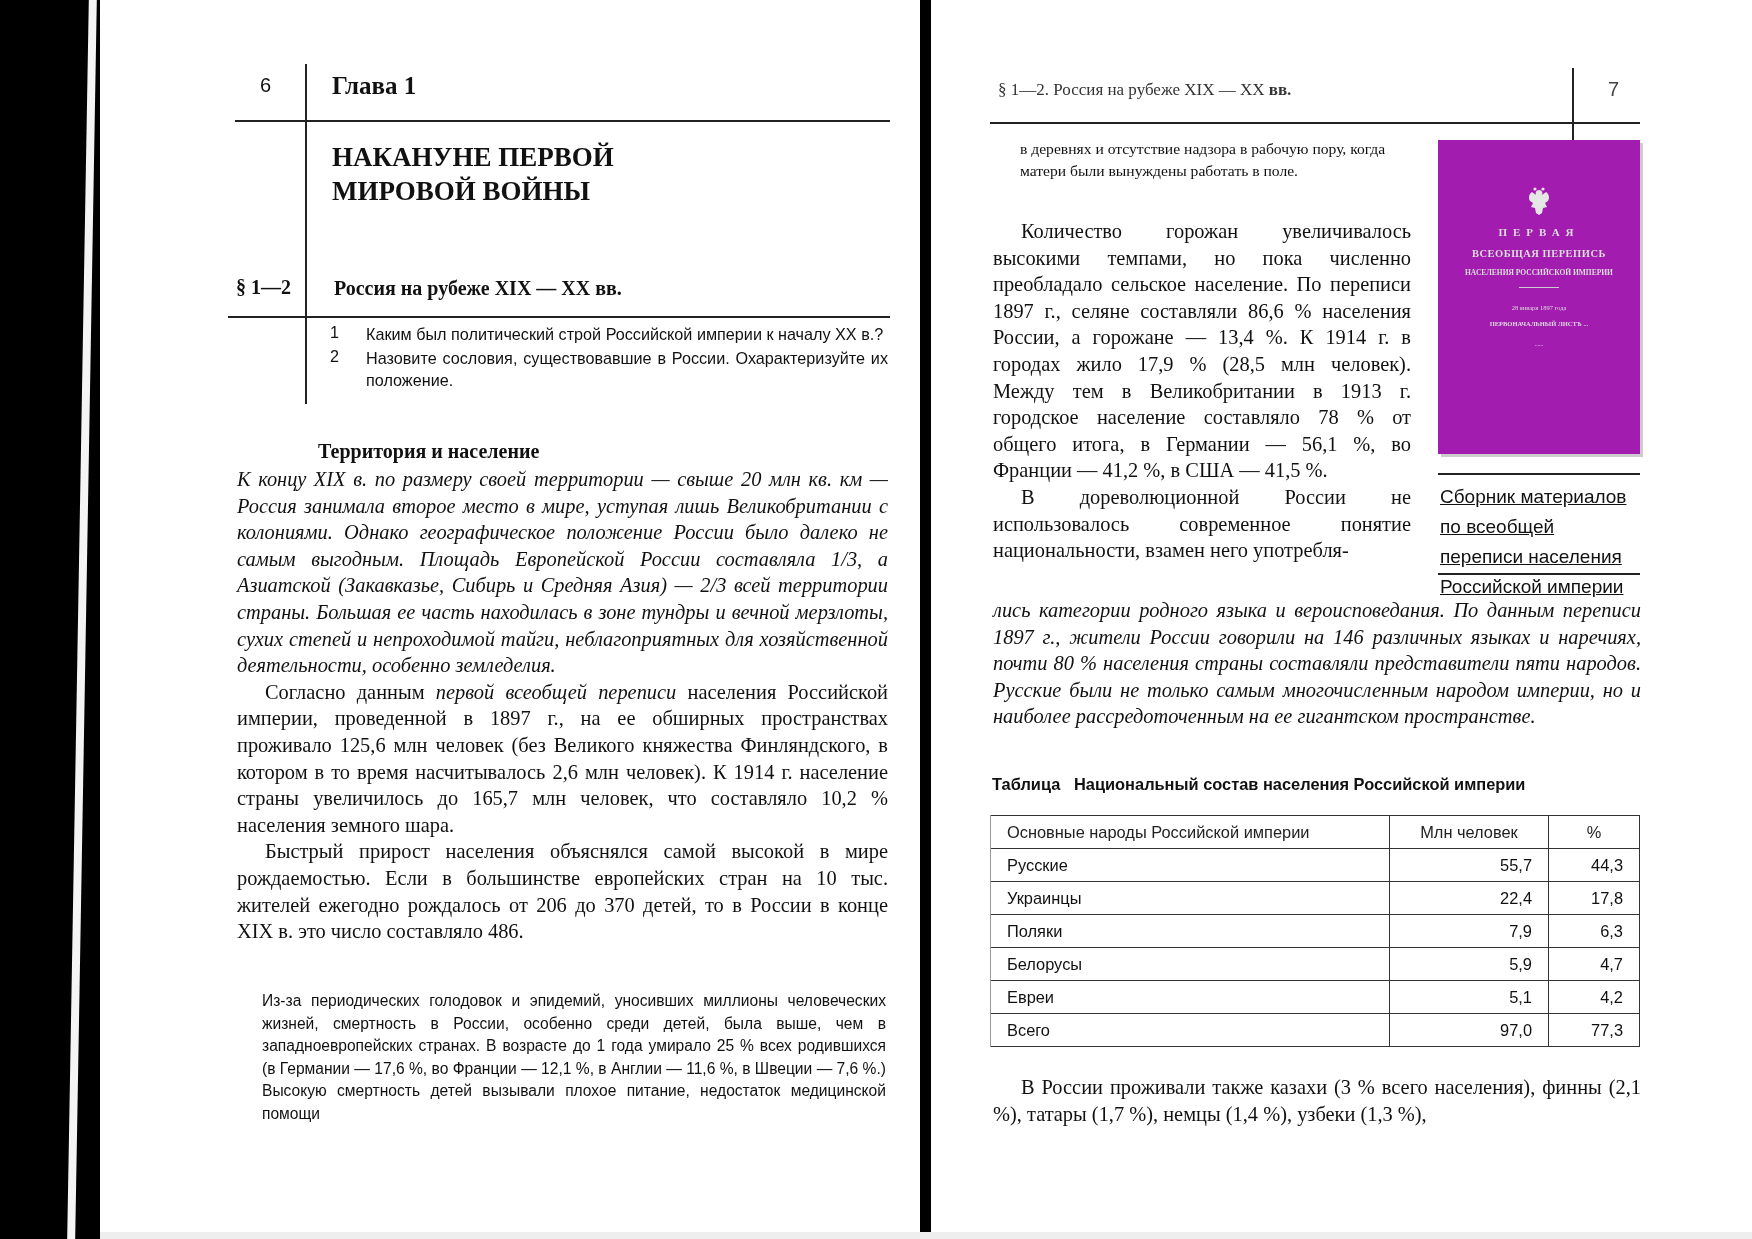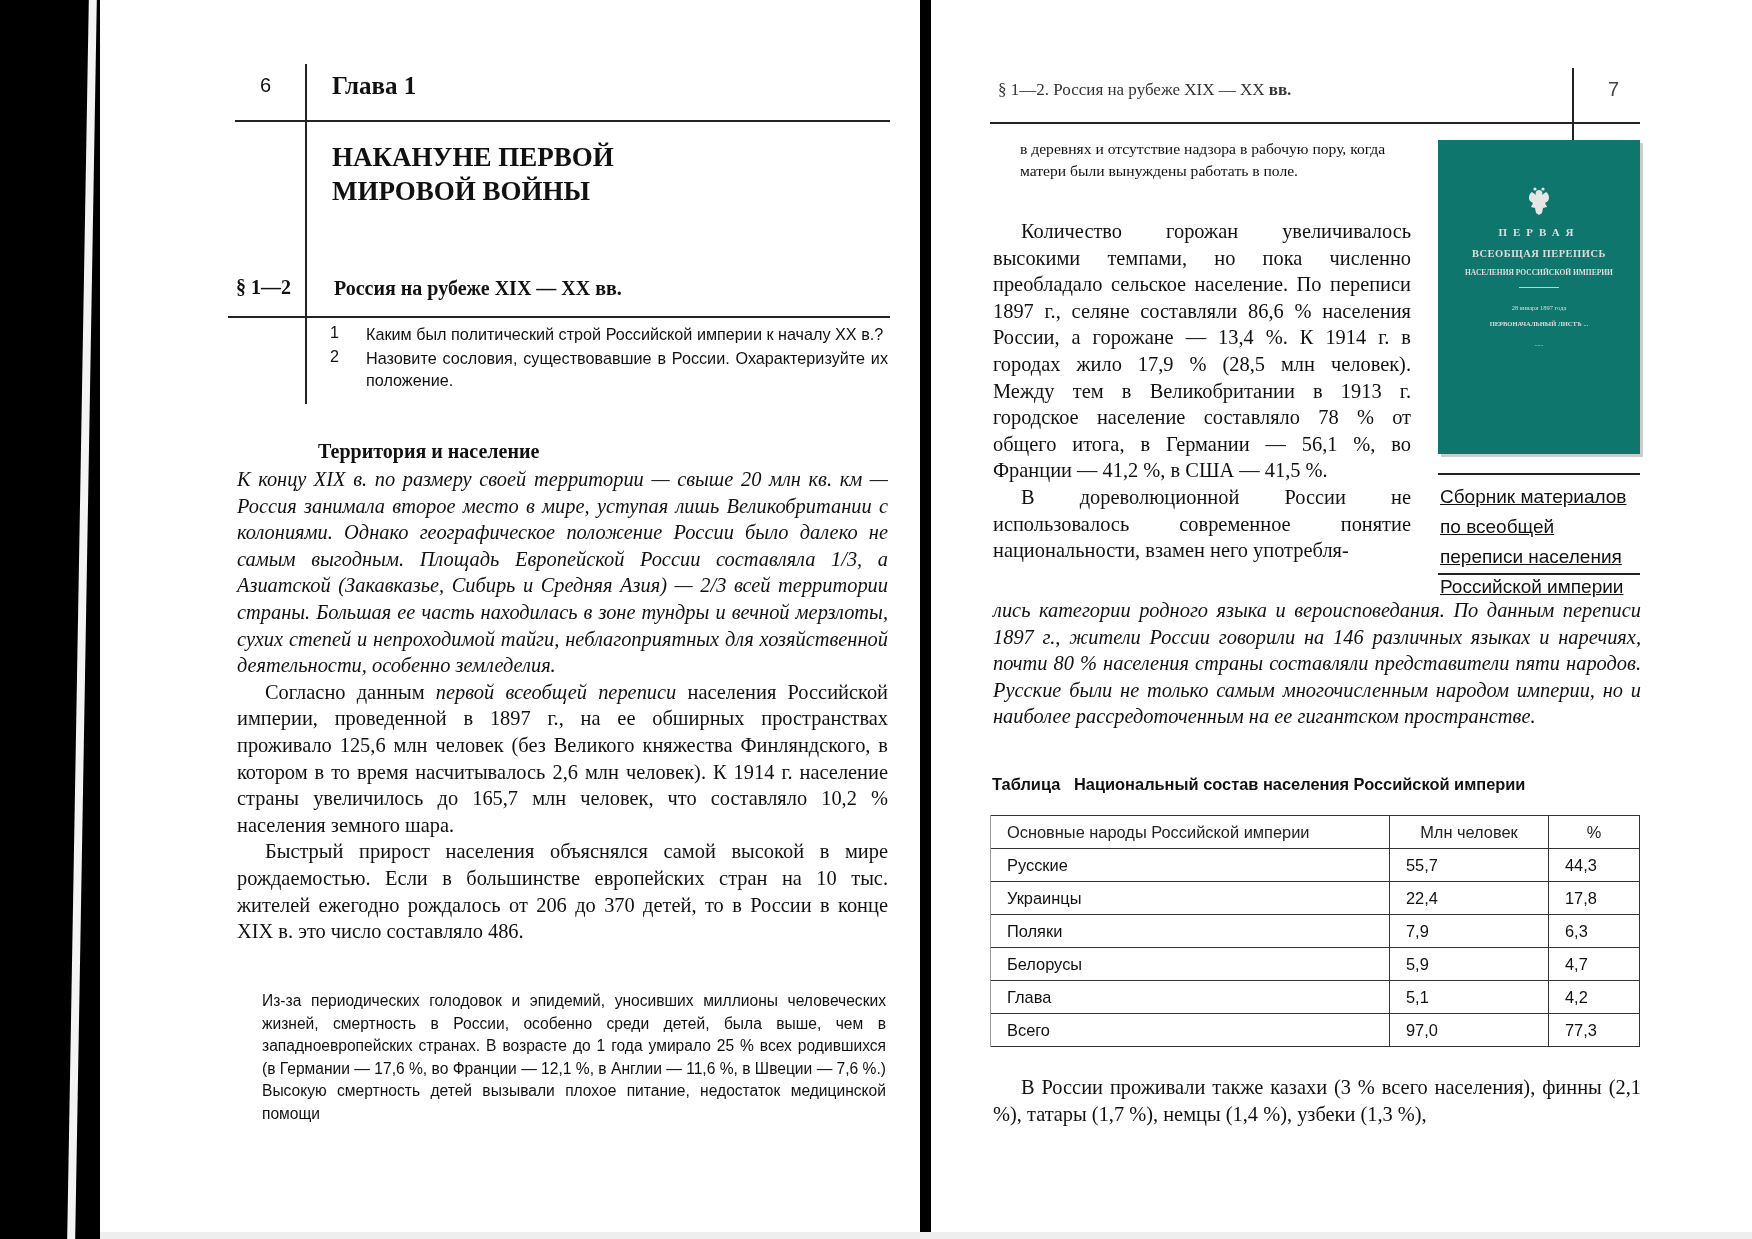--- a/index.html
+++ b/index.html
@@ -30,37 +30,37 @@
   .body p { margin: 0; text-indent: 28px; }
   .body p.noindent { text-indent: 0; font-style: italic; }
   .small { font-family: "Liberation Sans", sans-serif; font-size: 15.6px; line-height: 22.6px; text-align: justify; }
   .ital { font-style: italic; }
 
   
   .run-head { font-size: 17px; color: #333; }
   .run-head b { font-weight: bold; }
   .cont { font-family: Liberation Serif, serif; font-size: 15.6px; line-height: 22px; }
   .photo {
-    background: #0f766e; color: #ddd; text-align: center;
+    background: #a21caf; color: #ddd; text-align: center;
     font-family: "Liberation Serif", serif; box-shadow: 3px 3px 0 #ccc;
   }
   .photo .l1 { font-size: 11px; letter-spacing: 6px; font-weight: bold; margin-top: 6px; }
   .photo .l2 { font-size: 10.5px; font-weight: bold; margin-top: 10px; letter-spacing: 0.5px; }
   .photo .l3 { font-size: 7.5px; font-weight: bold; margin-top: 9px; }
   .photo .l4 { font-size: 6.5px; margin-top: 16px; }
   .photo .l5 { font-size: 6.5px; font-weight: bold; margin-top: 9px; }
   .photo .l6 { font-size: 5.5px; margin-top: 14px; }
   .eagle { margin: 46px auto 0; width: 28px; height: 30px; }
   .caption { font-family: "Liberation Sans", sans-serif; font-size: 19px; line-height: 30px; text-decoration: underline; }
   .table-title { font-family: Liberation Sans, sans-serif; font-weight: bold; font-size: 16.4px; }
   table.nat { border-collapse: collapse; font-family: "Liberation Sans", sans-serif; font-size: 16.4px; }
   table.nat td, table.nat th { border-bottom: 1.5px solid #333; height: 32px; padding: 0 16px; font-weight: normal; }
   table.nat th { text-align: left; color: #222; }
   table.nat th.num, table.nat th.pct { text-align: center; }
-  table.nat td.num, table.nat td.pct { text-align: left; }
+  table.nat td.num, table.nat td.pct { text-align: right; }
   table.nat .c1 { width: 366px; border-right: 1.5px solid #333; }
   table.nat .c2 { width: 126px; border-right: 1.5px solid #333; }
   table.nat .c3 { width: 58px; }
   table.nat tr:first-child th { border-top: 1.5px solid #333; }
   .tbl-wrap { border-left: 1.5px solid #999; border-right: 1.5px solid #333; }
 </style>
 </head>
 <body>
 
 <div class="abs left-edge"></div>
@@ -170,21 +170,21 @@
         <td class="c1">Поляки</td>
         <td class="c2 num">7,9</td>
         <td class="c3 pct">6,3</td>
       </tr>
       <tr>
         <td class="c1">Белорусы</td>
         <td class="c2 num">5,9</td>
         <td class="c3 pct">4,7</td>
       </tr>
       <tr>
-        <td class="c1">Глава</td>
+        <td class="c1">Евреи</td>
         <td class="c2 num">5,1</td>
         <td class="c3 pct">4,2</td>
       </tr>
       <tr>
         <td class="c1">Всего</td>
         <td class="c2 num">97,0</td>
         <td class="c3 pct">77,3</td>
       </tr>
     </tbody>
       </table>

